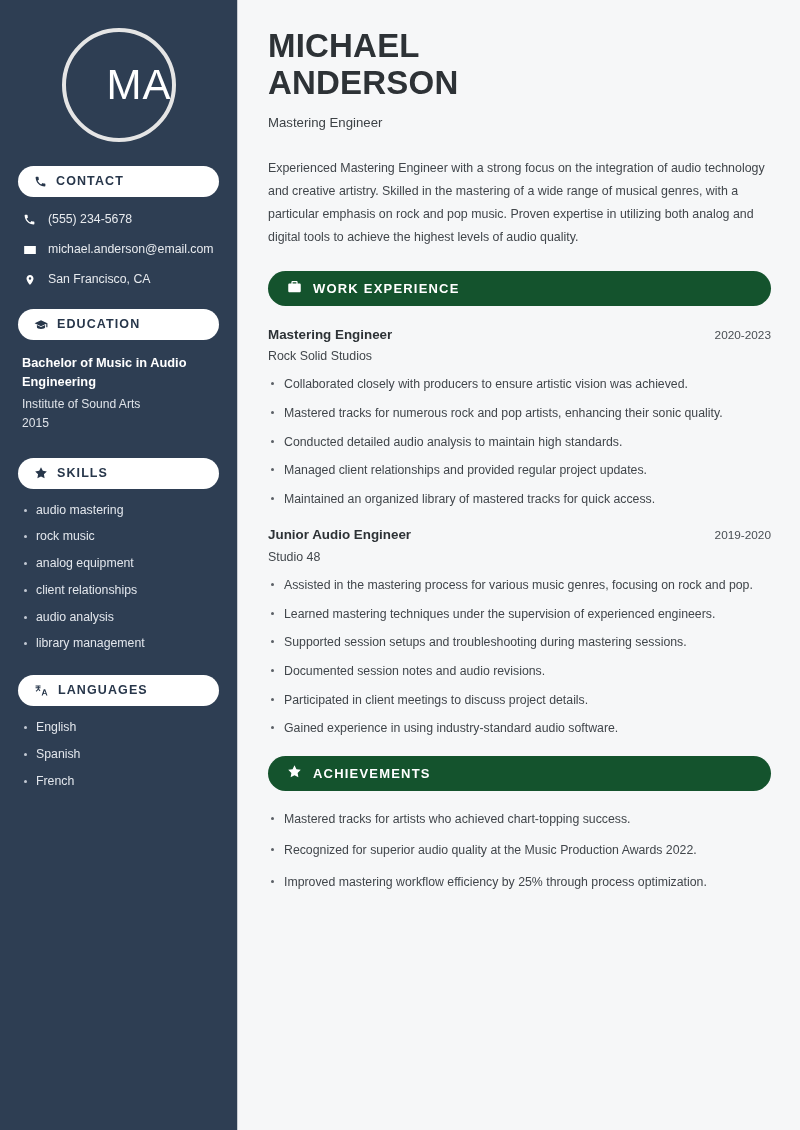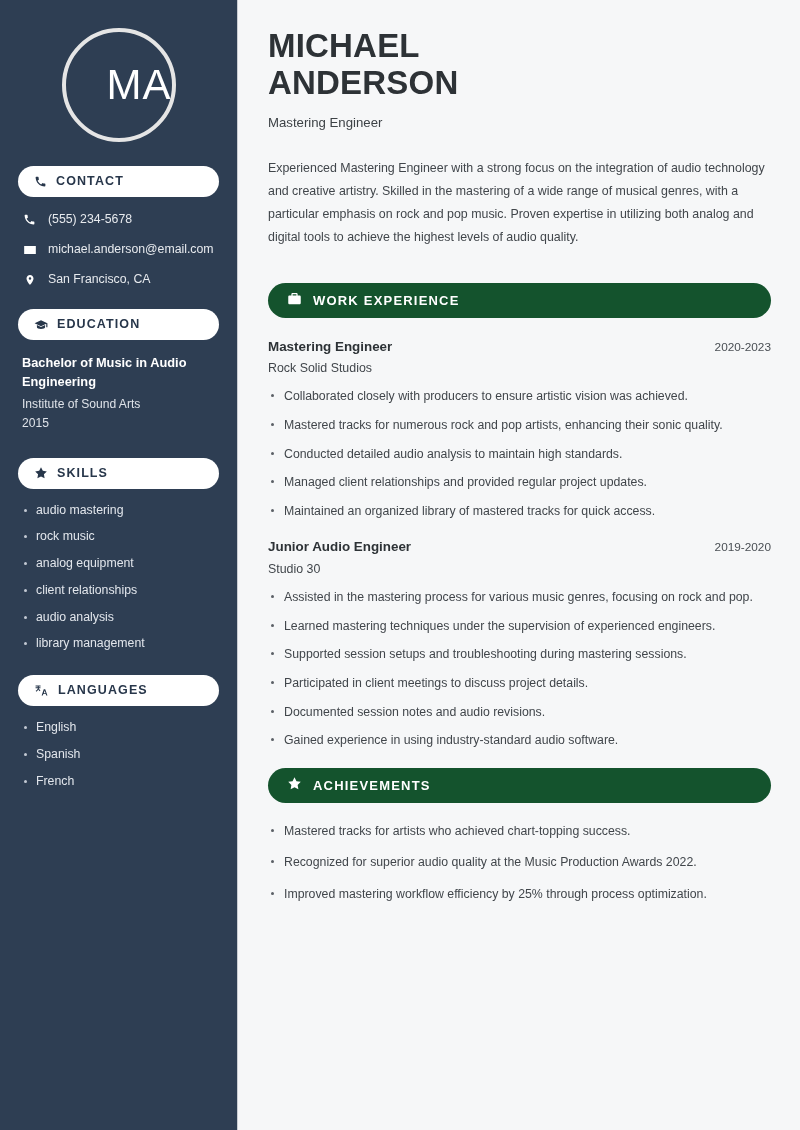--- a/index.html
+++ b/index.html
@@ -158,21 +158,21 @@
     font-size: 13.2px;
     color: #3d4246;
     margin-top: 13px;
     margin-bottom: 27px;
   }
 
   .summary {
     font-size: 12.4px;
     color: #41464b;
     line-height: 1.85;
-    margin-bottom: 34px;
+    margin-bottom: 22px;
   }
 
   
   .bar {
     background: #14532d;
     border-radius: 999px;
     height: 35px;
     display: flex;
     align-items: center;
     gap: 11px;
@@ -371,27 +371,27 @@
         <li>Managed client relationships and provided regular project updates.</li>
         <li>Maintained an organized library of mastered tracks for quick access.</li>
       </ul>
     </div>
 
     <div class="job">
       <div class="job-head">
         <span class="job-role">Junior Audio Engineer</span>
         <span class="job-dates">2019-2020</span>
       </div>
-      <div class="job-company">Studio 30</div>
+      <div class="job-company">Studio 48</div>
       <ul class="bullets">
         <li>Assisted in the mastering process for various music genres, focusing on rock and pop.</li>
         <li>Learned mastering techniques under the supervision of experienced engineers.</li>
         <li>Supported session setups and troubleshooting during mastering sessions.</li>
+        <li>Documented session notes and audio revisions.</li>
         <li>Participated in client meetings to discuss project details.</li>
-        <li>Documented session notes and audio revisions.</li>
         <li>Gained experience in using industry-standard audio software.</li>
       </ul>
     </div>
 
     <div class="bar">
       <span>
         <svg width="15" height="15" viewBox="0 0 24 24" fill="#ffffff" aria-hidden="true">
           <path d="M12 2l3.1 6.3 6.9 1-5 4.9 1.2 6.9-6.2-3.3-6.2 3.3L7 14.2l-5-4.9 6.9-1L12 2z"></path>
         </svg>
       </span>

